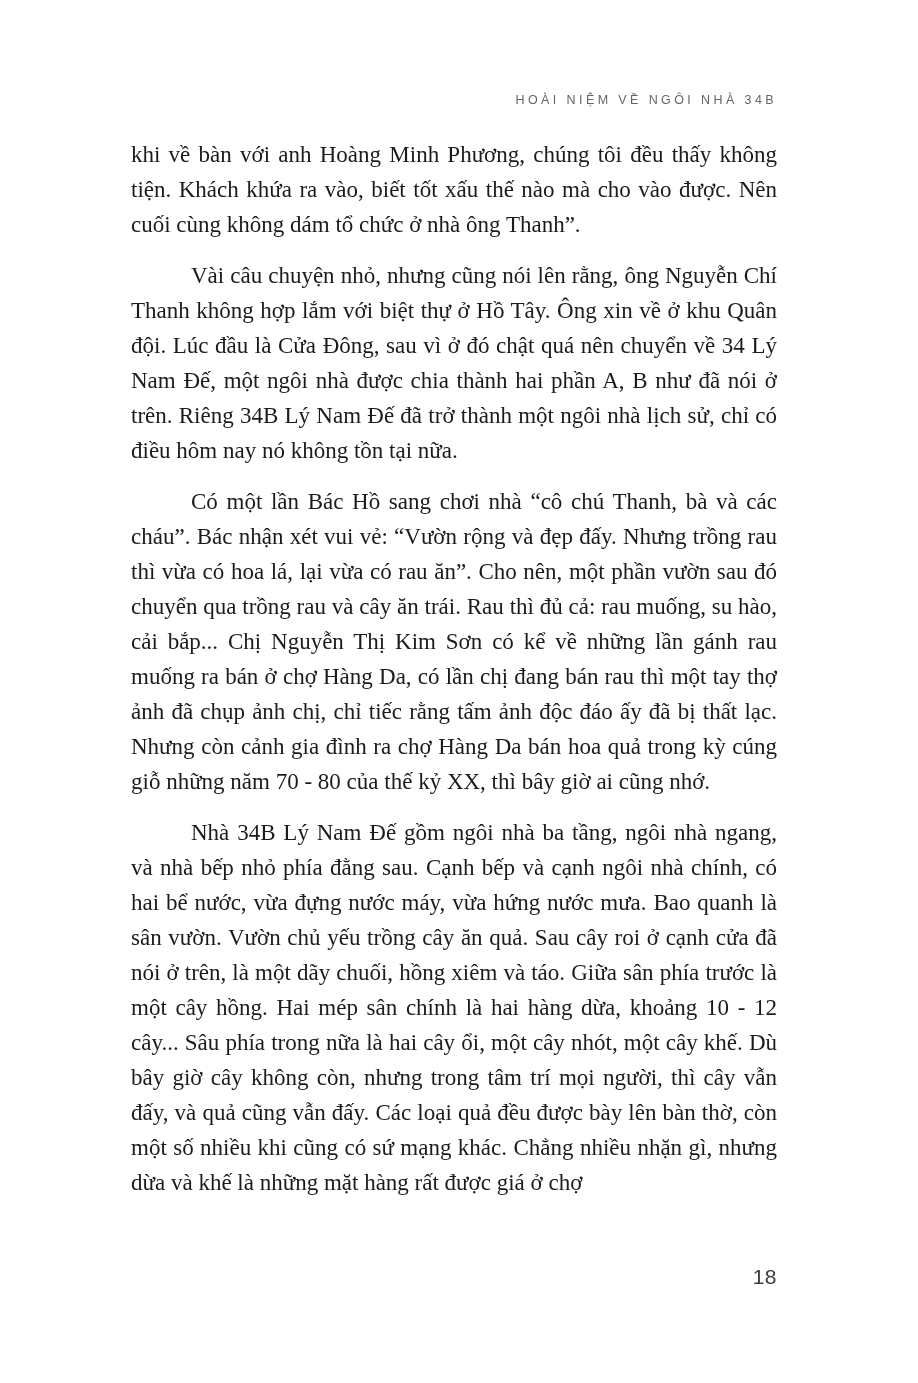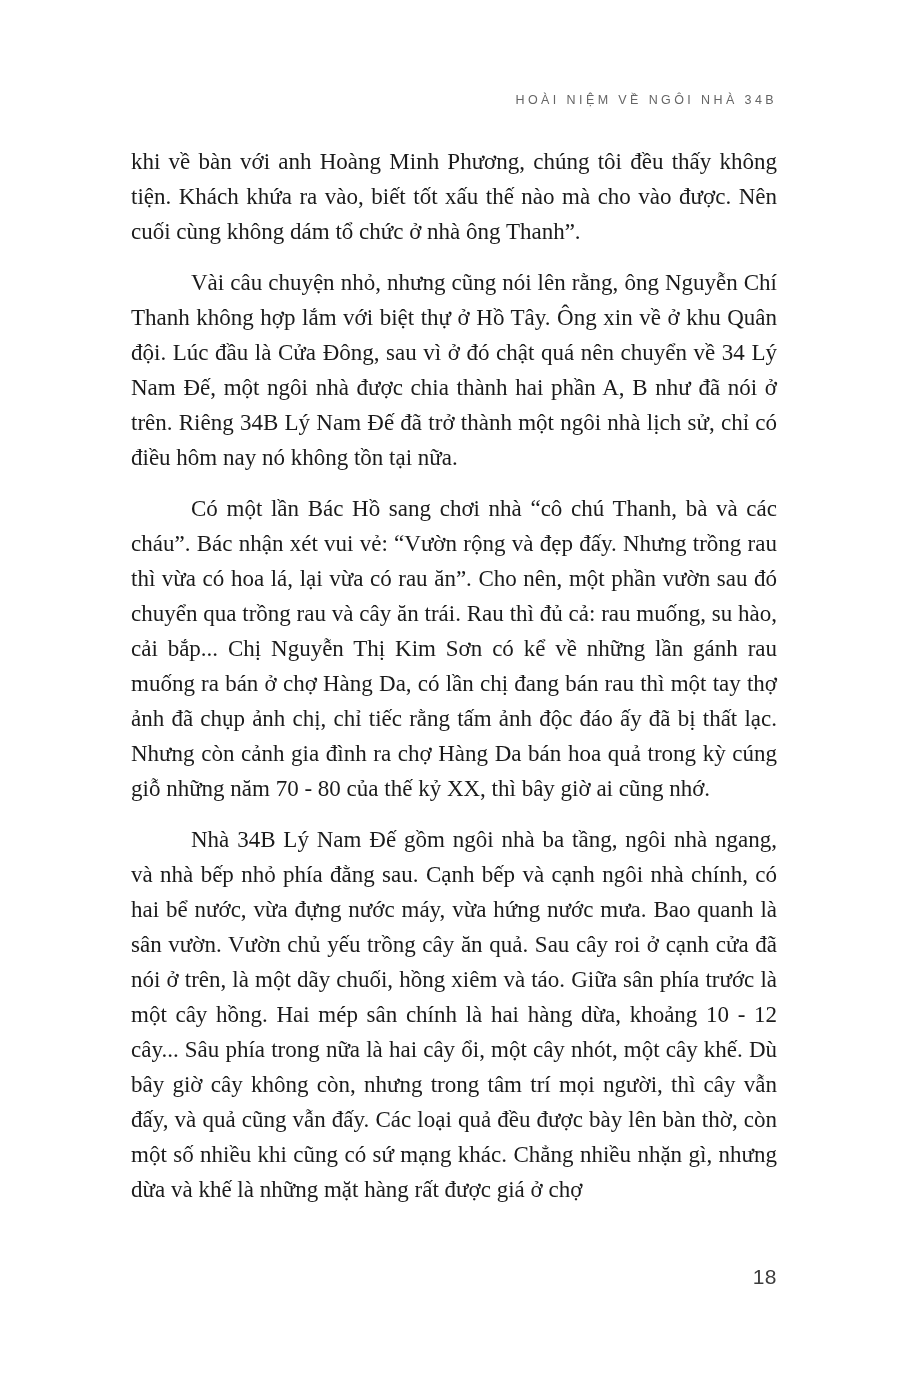--- a/index.html
+++ b/index.html
@@ -31,21 +31,21 @@
     top: 136px;
     left: 131px;
     width: 646px;
     font-family: "Liberation Serif", "DejaVu Serif", serif;
     font-size: 23px;
     line-height: 35px;
     color: #1b1b1b;
     text-align: justify;
   }
   .body-text p {
-    margin: 8px 0 16px 0;
+    margin: 1px 0 16px 0;
     padding: 0;
   }
   .body-text p.indented {
     text-indent: 60px;
   }
   .folio {
     position: absolute;
     top: 1265px;
     left: 131px;
     width: 646px;

